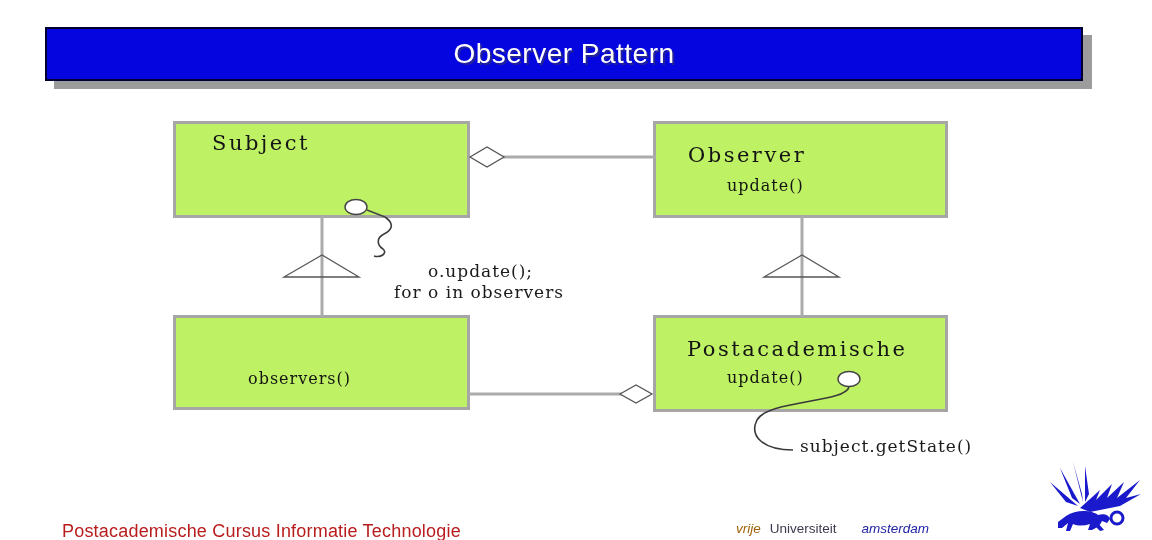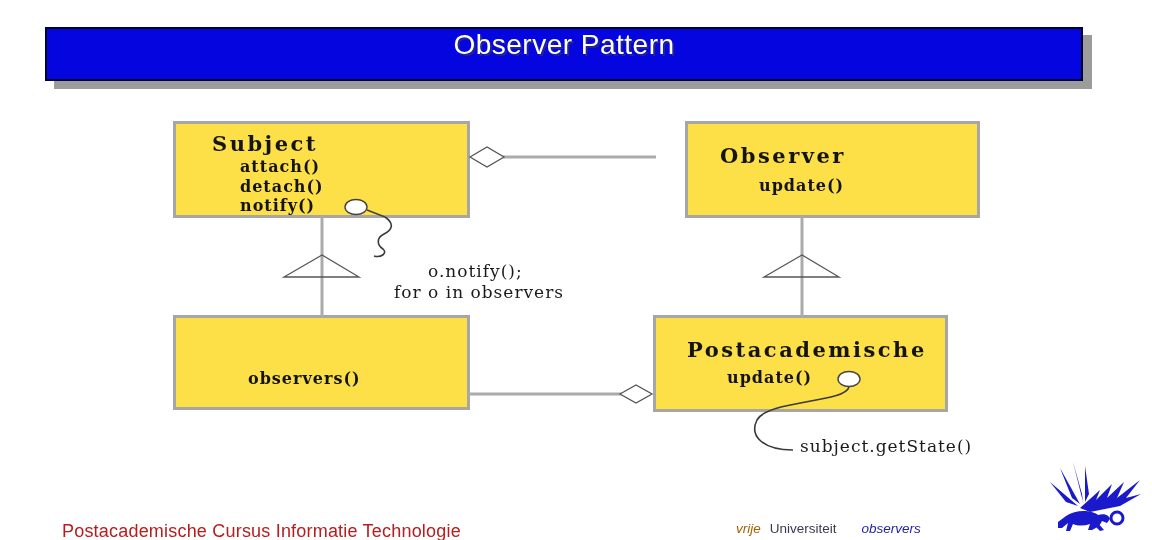--- a/index.html
+++ b/index.html
@@ -5,34 +5,34 @@
   html,body{margin:0;padding:0;background:#ffffff;}
   #slide{
     position:relative;width:1152px;height:540px;background:#ffffff;overflow:hidden;
     font-family:"Liberation Sans", sans-serif;
   }
   
   #title-bar{
     position:absolute;left:45px;top:27px;width:1038px;height:54px;
     box-sizing:border-box;background:#0505e0;border:2px solid #000030;
     box-shadow:9px 8px 0 0 #9c9c9c;
-    display:flex;align-items:flex-start;justify-content:center;
+    display:flex;align-items:center;justify-content:center;
   }
   #title-bar .title-text{
     color:#ffffff;font-size:28px;letter-spacing:.5px;
     text-shadow:2px 2px 0 rgba(60,60,90,.55);
     font-family:"Liberation Sans", sans-serif;
   }
   
   .cls{
-    position:absolute;box-sizing:border-box;background:#fde047;
-    border:3px solid #a6a6a6;z-index:2;font-weight:bold;
+    position:absolute;box-sizing:border-box;background:#bef264;
+    border:3px solid #a6a6a6;z-index:2;
   }
   #box-subject{left:173px;top:121px;width:297px;height:97px;}
-  #box-observer{left:653px;top:121px;width:295px;height:97px;margin-left:32px;}
+  #box-observer{left:653px;top:121px;width:295px;height:97px;}
   #box-concrete-subject{left:173px;top:315px;width:297px;height:95px;}
   #box-concrete-observer{left:653px;top:315px;width:295px;height:97px;}
   .cls-name{
     position:absolute;font-family:"DejaVu Serif","Liberation Serif",serif;
     font-size:21px;letter-spacing:2.5px;color:#141414;white-space:nowrap;
   }
   .cls-method{
     font-family:"DejaVu Serif","Liberation Serif",serif;
     font-size:16px;letter-spacing:1px;color:#141414;line-height:19.5px;white-space:nowrap;
   }
@@ -72,25 +72,20 @@
 <body>
 
 <div id="slide">
 
   <div id="title-bar">
     <span class="title-text">Observer Pattern</span>
   </div>
 
   <div class="cls" id="box-subject">
     <div class="cls-name">Subject</div>
-    <div class="methods">
-      <div class="cls-method">attach()</div>
-      <div class="cls-method">detach()</div>
-      <div class="cls-method">notify()</div>
-    </div>
   </div>
 
   <div class="cls" id="box-observer">
     <div class="cls-name">Observer</div>
     <div class="methods">
       <div class="cls-method">update()</div>
     </div>
   </div>
 
   <div class="cls" id="box-concrete-subject">
@@ -121,26 +116,26 @@
 
     <ellipse cx="356" cy="207" rx="11" ry="7.5" fill="#ffffff" stroke="#444444" stroke-width="1.4"></ellipse>
     <path d="M367,210 L385,217" fill="none" stroke="#444444" stroke-width="1.4"></path>
     <path d="M385,217 C395,224 392,230 384,234 C376,238 377,245 383,249 C388,253 381,258 374,256" fill="none" stroke="#3a3a3a" stroke-width="1.6"></path>
 
     <ellipse cx="849" cy="379" rx="11" ry="7.5" fill="#ffffff" stroke="#444444" stroke-width="1.4"></ellipse>
     <path d="M849,387 C845,403 768,400 757,420 C749,436 763,450 793,450" fill="none" stroke="#3a3a3a" stroke-width="1.6"></path>
   </svg>
 
   <div class="note" id="note-loop-1">for o in observers</div>
-  <div class="note" id="note-loop-2">o.notify();</div>
+  <div class="note" id="note-loop-2">o.update();</div>
   <div class="note" id="note-getstate">subject.getState()</div>
 
   <div id="footer-course">Postacademische Cursus Informatie Technologie</div>
   <div id="footer-university">
-    <span class="vrije">vrije</span><span class="universiteit">Universiteit</span><span class="amsterdam">observers</span>
+    <span class="vrije">vrije</span><span class="universiteit">Universiteit</span><span class="amsterdam">amsterdam</span>
   </div>
 
   <svg id="vu-logo" viewBox="0 0 106 78">
     <g fill="#1a1acc">
 
       <path d="M38,46 L10,22 L26,42 Z"></path>
       <path d="M40,44 L20,8 L32,38 Z"></path>
       <path d="M43,42 L33,2 L42,34 Z"></path>
       <path d="M45,42 L45,6 L49,34 Z"></path>
 

